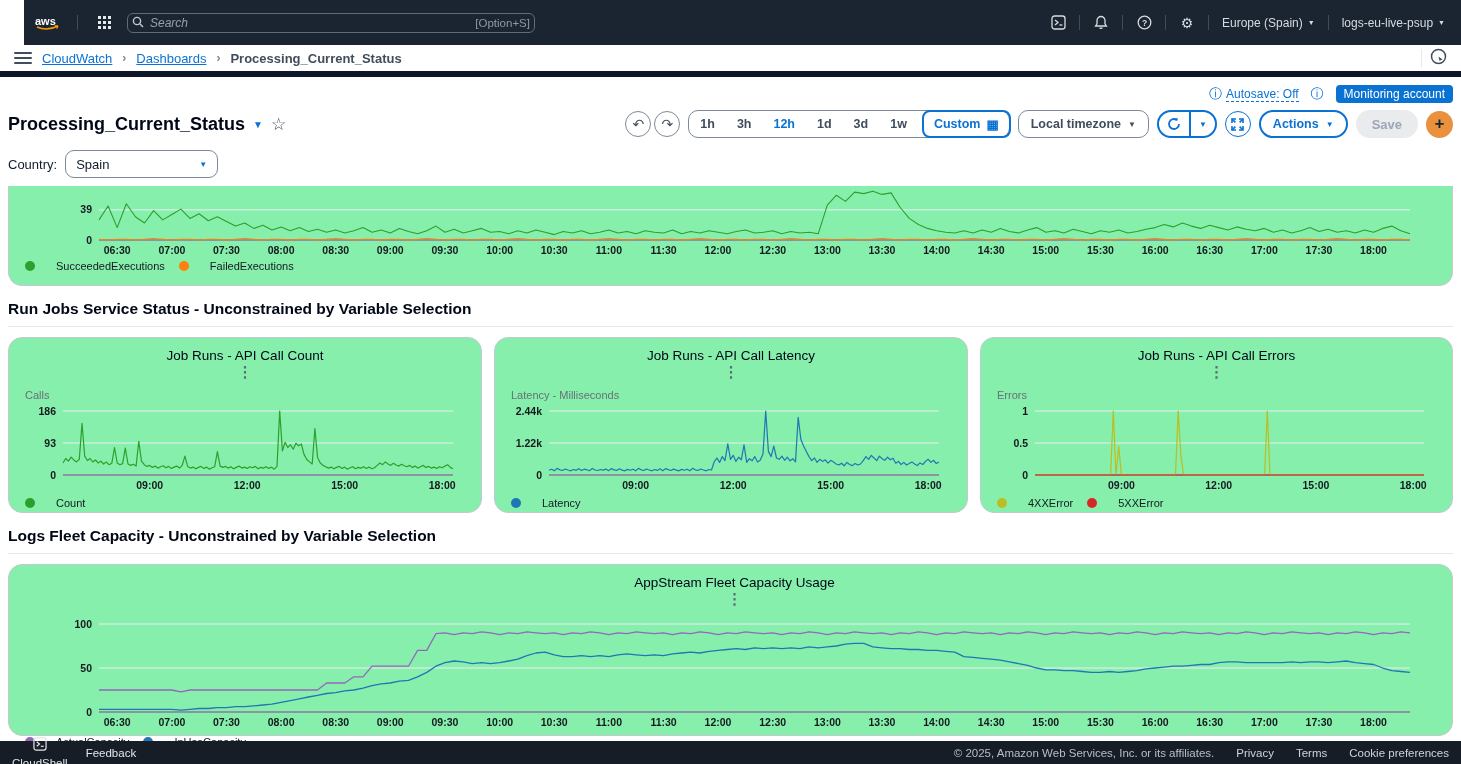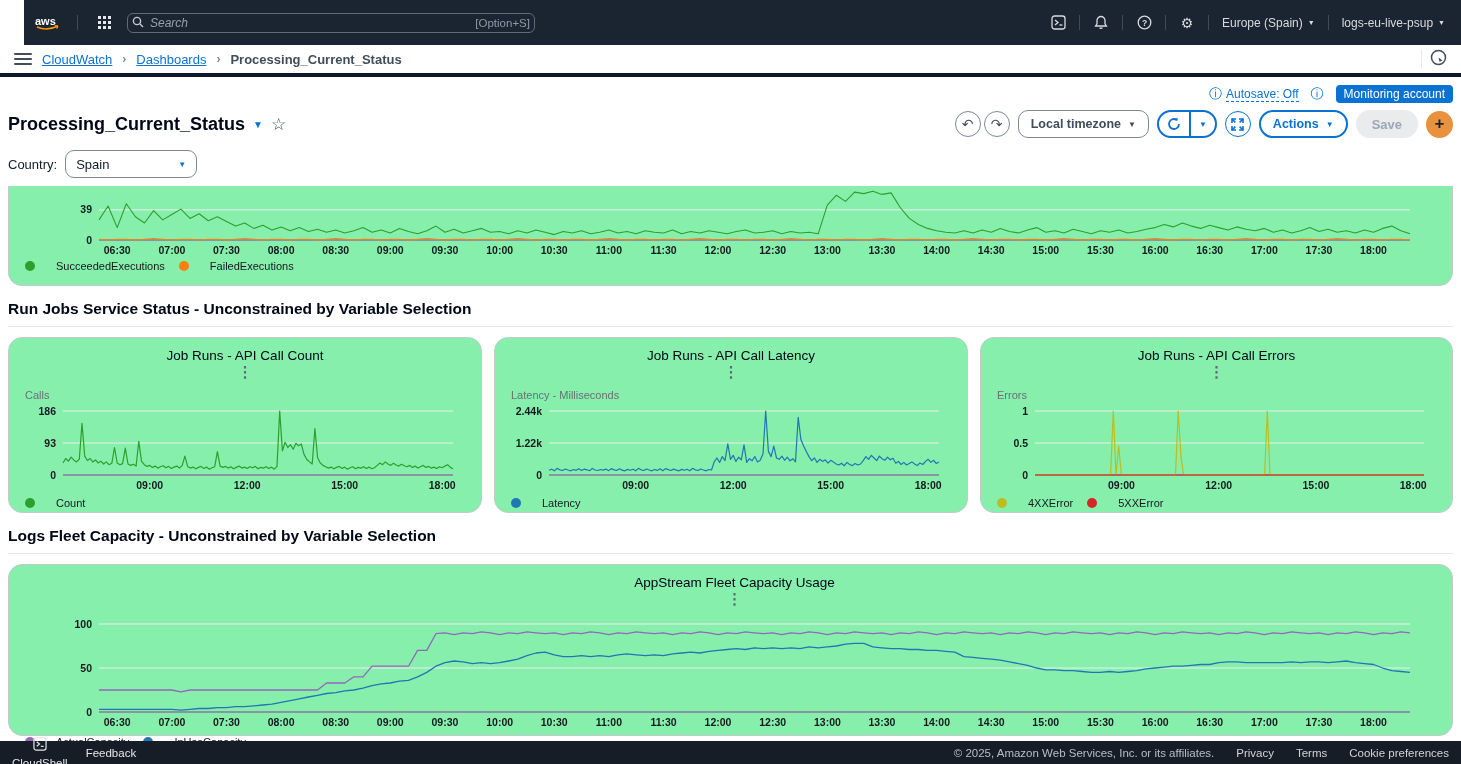--- a/index.html
+++ b/index.html
@@ -15,21 +15,21 @@
     display:flex; align-items:center; padding:0 4px; gap:6px; color:#95a0ae; }
   .searchbox .ph { font-style:italic; font-size:12px; flex:1; }
   .searchbox .hint { font-size:11.5px; color:#8d99a8; }
   .topbar-right { margin-left:auto; display:flex; align-items:center; gap:4px; color:#d6dbe1; }
   .tb-icon { width:28px; height:22px; display:flex; align-items:center; justify-content:center; cursor:pointer; font-size:14px; color:#d6dbe1;}
   .tb-sep { width:1px; height:15px; background:#3f4b59; margin:0 3px; }
   .tb-menu { font-size:12px; display:flex; align-items:center; gap:5px; padding:0 6px; cursor:pointer; white-space:nowrap;}
   .tb-caret { font-size:7px; color:#d6dbe1; }
 
   
-  .crumbbar { height:32px; background:#fff; border-bottom:4px solid #0f172a; display:flex; align-items:center; padding:0 14px; gap:10px; }
+  .crumbbar { height:32px; background:#fff; border-bottom:6px solid #0f172a; display:flex; align-items:center; padding:0 14px; gap:10px; }
   .hamburger { width:18px; height:12px; display:flex; flex-direction:column; justify-content:space-between; cursor:pointer; }
   .hamburger i { height:2px; background:#414d5c; border-radius:1px; }
   .crumb-link { color:#0972d3; font-size:13px; text-decoration:underline; cursor:pointer; }
   .crumb-sep { color:#7d8998; font-size:12px; font-weight:700; }
   .crumb-cur { font-size:13px; font-weight:700; color:#414d5c; }
   .crumb-right { margin-left:auto; display:flex; align-items:center; gap:8px; }
   .crumb-right .vline { width:1px; height:18px; background:#e4e8ec; }
 
   
   .content { padding:0 8px; }
@@ -64,21 +64,21 @@
   .split .seg-r { padding:0 8px; color:#0972d3; font-size:8px; }
   .save-btn { background:#e9ebed; color:#9ba7b6; border:none; border-radius:16px; height:28px; padding:0 16px;
     font-size:13px; font-weight:700; cursor:default; }
   .plus-btn { width:27px; height:27px; border-radius:50%; background:#e9913d; border:none; color:#1b2532;
     font-size:17px; font-weight:700; display:flex; align-items:center; justify-content:center; cursor:pointer; }
   .caret-blue { color:#0972d3; font-size:8px; }
   .caret-gray { color:#414d5c; font-size:8px; }
 
   .country-row { display:flex; align-items:center; gap:8px; margin-top:9px; height:28px; }
   .country-label { font-size:13px; color:#0f1b2a; }
-  .country-select { width:132px; height:28px; border:1.6px solid #7d8998; border-radius:9px; background:#fff;
+  .country-select { width:153px; height:28px; border:1.6px solid #7d8998; border-radius:9px; background:#fff;
     display:flex; align-items:center; justify-content:space-between; padding:0 10px; font-size:13px; cursor:pointer; }
 
   
   .card { background:#86efac; border:1px solid #c3c9d1; border-radius:14px; }
   .topchart-card { margin-top:8px; height:100px; padding:0 14px 6px 14px; overflow:hidden;
     border-top:none; border-top-left-radius:0; border-top-right-radius:0; }
   .legend { display:flex; gap:14px; align-items:center; padding:2px 0 0 2px; }
   .legend .item { display:flex; gap:21px; align-items:center; font-size:11px; color:#16191f; cursor:pointer; }
   .legend .dot { width:10px; height:10px; border-radius:50%; }
 
@@ -215,20 +215,32 @@
     <div class="title-group">
       <span class="page-title">Processing_Current_Status</span>
       <span class="title-caret">▼</span>
       <span class="star">☆</span>
     </div>
     <div class="controls">
       <span class="undo-redo">
         <span class="circle-btn">↶</span>
         <span class="circle-btn">↷</span>
       </span>
+      <div class="seg">
+        <span class="opt">1h</span>
+        <span class="opt">3h</span>
+        <span class="opt active">12h</span>
+        <span class="opt">1d</span>
+        <span class="opt">3d</span>
+        <span class="opt">1w</span>
+        <span class="custom">
+          <span>Custom</span>
+          <span style="font-size:13px;">▦</span>
+        </span>
+      </div>
       <div class="pill">
         <span>Local timezone</span>
         <span class="caret-gray">▼</span>
       </div>
       <div class="split">
         <span class="seg-l">
           <svg width="14" height="14" viewBox="0 0 14 14">
               <path d="M12 7 a5 5 0 1 1 -2 -4" stroke="#0972d3" stroke-width="1.8" fill="none"></path>
               <path d="M10.4 0.6 l0.2 3 l-3 -0.4 z" fill="#0972d3"></path>
             </svg>

